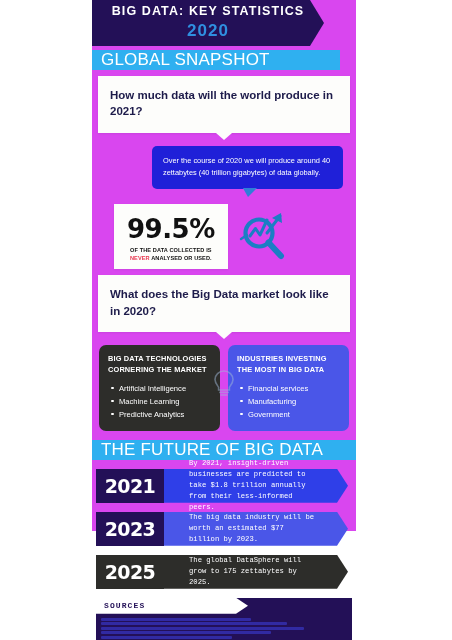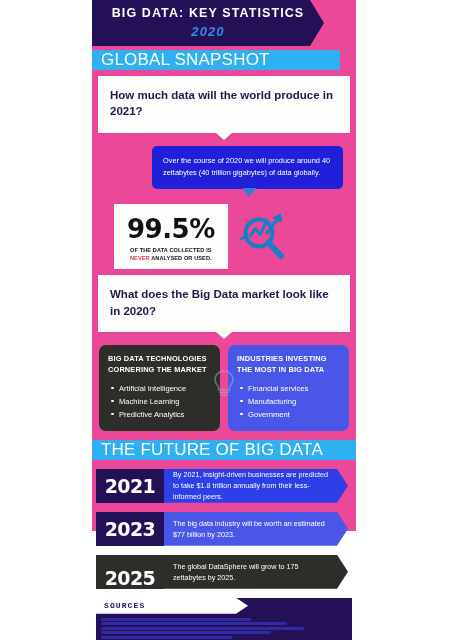--- a/index.html
+++ b/index.html
@@ -2,37 +2,37 @@
 <html><head>
 <meta charset="utf-8">
 <style>
   html,body{margin:0;padding:0;background:#ffffff;}
   body{width:452px;height:640px;overflow:hidden;
        font-family:"Liberation Sans",sans-serif;
        -webkit-font-smoothing:antialiased;}
 
   #infographic{
     position:absolute;left:92px;top:0;width:264px;height:531px;
-    background:#ec4899;
+    background:#d946ef;
   }
 
   
   .title-banner{
     position:relative;width:232px;height:46px;margin:0 0 0 0;
     background:#231057;
     clip-path:polygon(0 0, 218px 0, 100% 50%, 218px 100%, 0 100%);
     display:flex;flex-direction:column;align-items:center;justify-content:center;
   }
   .title-main{
     color:#ffffff;font-size:12.5px;font-weight:bold;letter-spacing:1.1px;
     line-height:1.1;text-align:center;
   }
   .title-year{
-    color:#2f8fe0;font-size:13px;font-weight:bold;letter-spacing:1.1px;
-    margin-top:3px;text-align:right;font-style:italic;
+    color:#2f8fe0;font-size:17px;font-weight:bold;letter-spacing:1.1px;
+    margin-top:3px;text-align:right;
   }
 
   
   .section-bar{
     height:20px;background:#2fb0f0;display:flex;align-items:center;
     padding-left:9px;box-sizing:border-box;
   }
   .section-bar span{
     color:#ffffff;font-size:17px;letter-spacing:.2px;font-weight:400;
   }
@@ -121,30 +121,30 @@
     position:absolute;left:0;top:0;width:100%;height:100%;
     clip-path:polygon(0 0, calc(100% - 11px) 0, 100% 50%, calc(100% - 11px) 100%, 0 100%);
   }
   .arrow-blue{background:#2f3fe8;}
   .arrow-blue2{background:#4a56e8;}
   .arrow-dark{background:#2d2d2a;}
   .year-block{
     position:relative;z-index:2;width:68px;background:#231057;
     display:flex;align-items:center;justify-content:center;
   }
-  .year-dark{background:#2d2d2a;align-items:flex-end;}
+  .year-dark{background:#2d2d2a;}
   .year-block span{
     color:#ffffff;font-size:19px;font-weight:bold;letter-spacing:-.6px;
     font-family:"DejaVu Sans",sans-serif;
   }
   .future-text{
     position:relative;z-index:2;flex:1;display:flex;align-items:center;
     padding:0 16px 0 9px;box-sizing:border-box;
   }
-  .future-text p{margin:0;color:#ffffff;font-size:7.2px;line-height:1.55;}
+  .future-text p{margin:16px;color:#ffffff;font-size:7.2px;line-height:1.55;font-family:Liberation Mono, monospace;}
 
   
   .sources{
     margin:9px 4px 0 4px;background:#231057;padding:0 0 7px 0;
     position:relative;
   }
   .sources-tab{
     position:relative;height:16px;background:#ffffff;width:152px;
     clip-path:polygon(0 0, 140px 0, 100% 50%, 140px 100%, 0 100%);
     display:flex;align-items:center;padding-left:8px;box-sizing:border-box;font-family:Liberation Mono, monospace;

